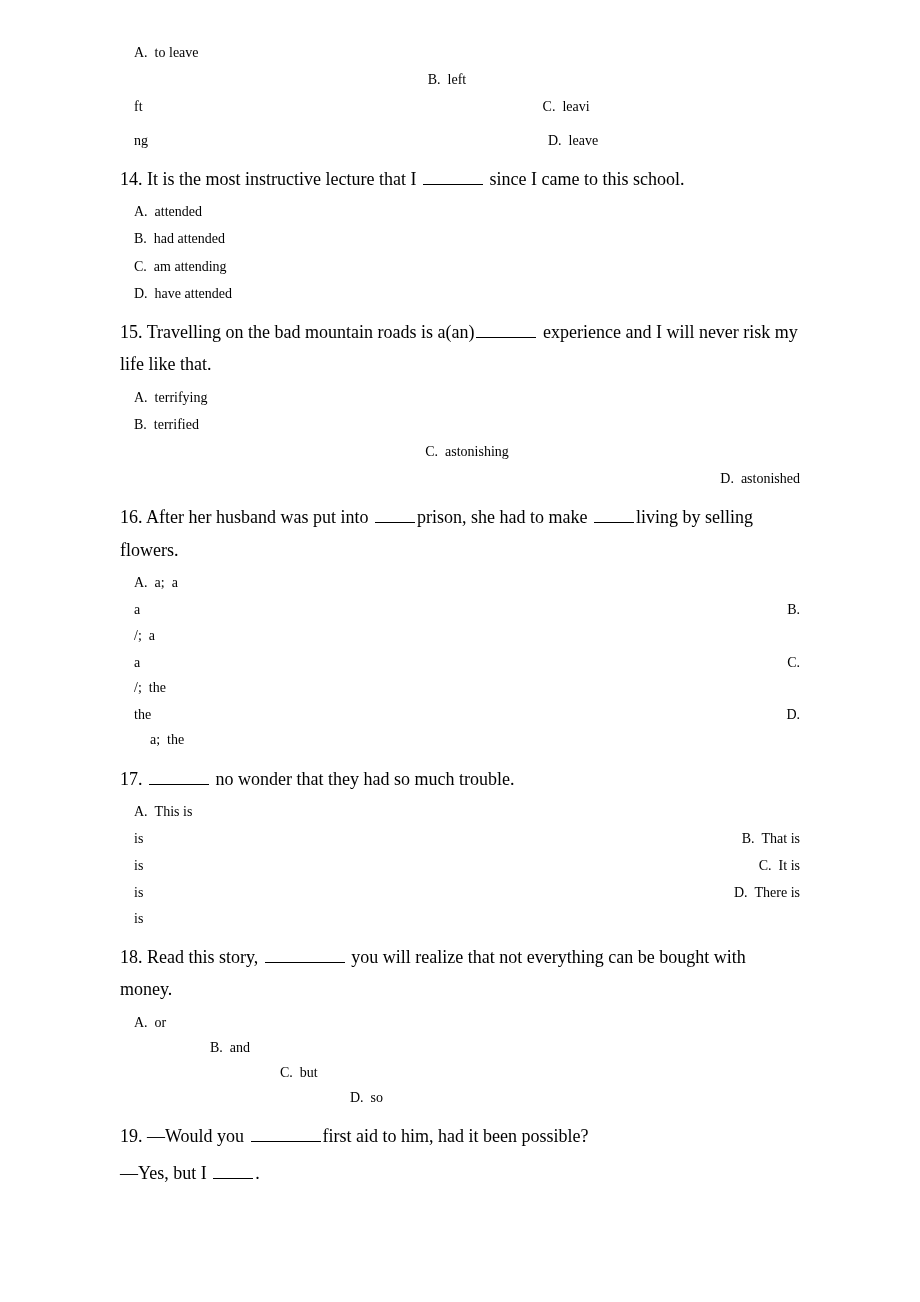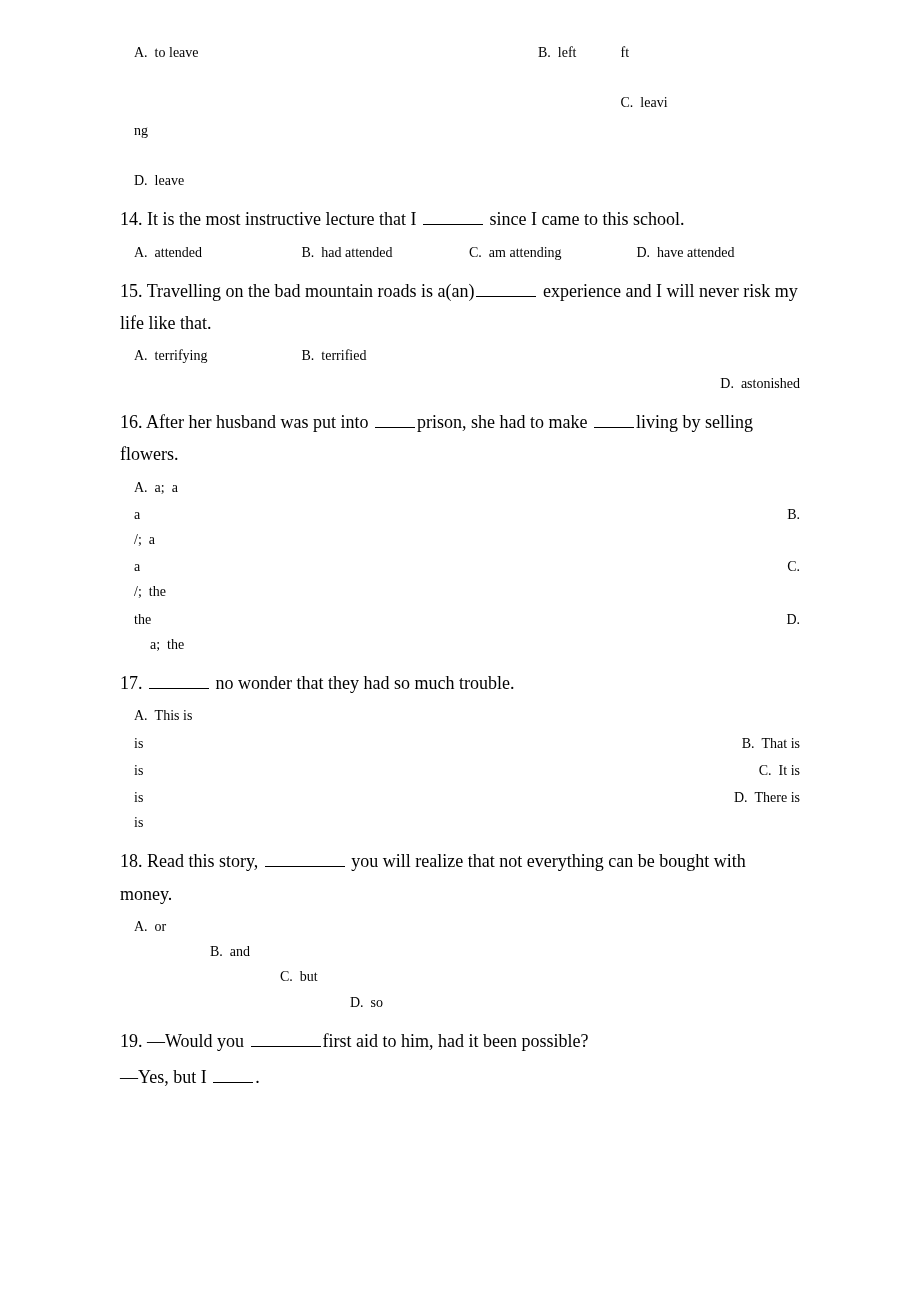--- a/index.html
+++ b/index.html
@@ -20,21 +20,21 @@
     .question-block {
       margin-bottom: 10px;
     }
     .question-text {
       margin-bottom: 4px;
       font-size: 18px;
       line-height: 1.8;
     }
     .options-grid {
       display: grid;
-      grid-template-columns: 1fr 1fr 1fr 1fr;
+      grid-template-columns: 1fr;
       margin-left: 10px;
       row-gap: 2px;
     }
     .option {
       font-size: 14px;
       line-height: 1.8;
       padding-left: 4px;
     }
     .options-single {
       margin-left: 10px;
@@ -77,20 +77,21 @@
   </div>
 </div>
 
 <div class="question-block">
   <div class="question-text">
     15. Travelling on the bad mountain roads is a(an)<span class="blank"></span> experience and I will never risk my life like that.
   </div>
   <div class="options-grid">
     <div class="option">A.&nbsp;&nbsp;terrifying</div>
     <div class="option">B.&nbsp;&nbsp;terrified</div>
+    <div class="option" style="text-align:center; grid-column: 1 / -1;">C.&nbsp;&nbsp;astonishing</div>
     <div class="option" style="text-align:right; grid-column: 1 / -1;">D.&nbsp;&nbsp;astonished</div>
   </div>
 </div>
 
 <div class="question-block">
   <div class="question-text">
     16. After her husband was put into <span class="blank-short"></span>prison, she had to make <span class="blank-short"></span>living by selling flowers.
   </div>
   <div class="options-single">
     <div class="option">A.&nbsp;&nbsp;a;&nbsp;&nbsp;a</div>

